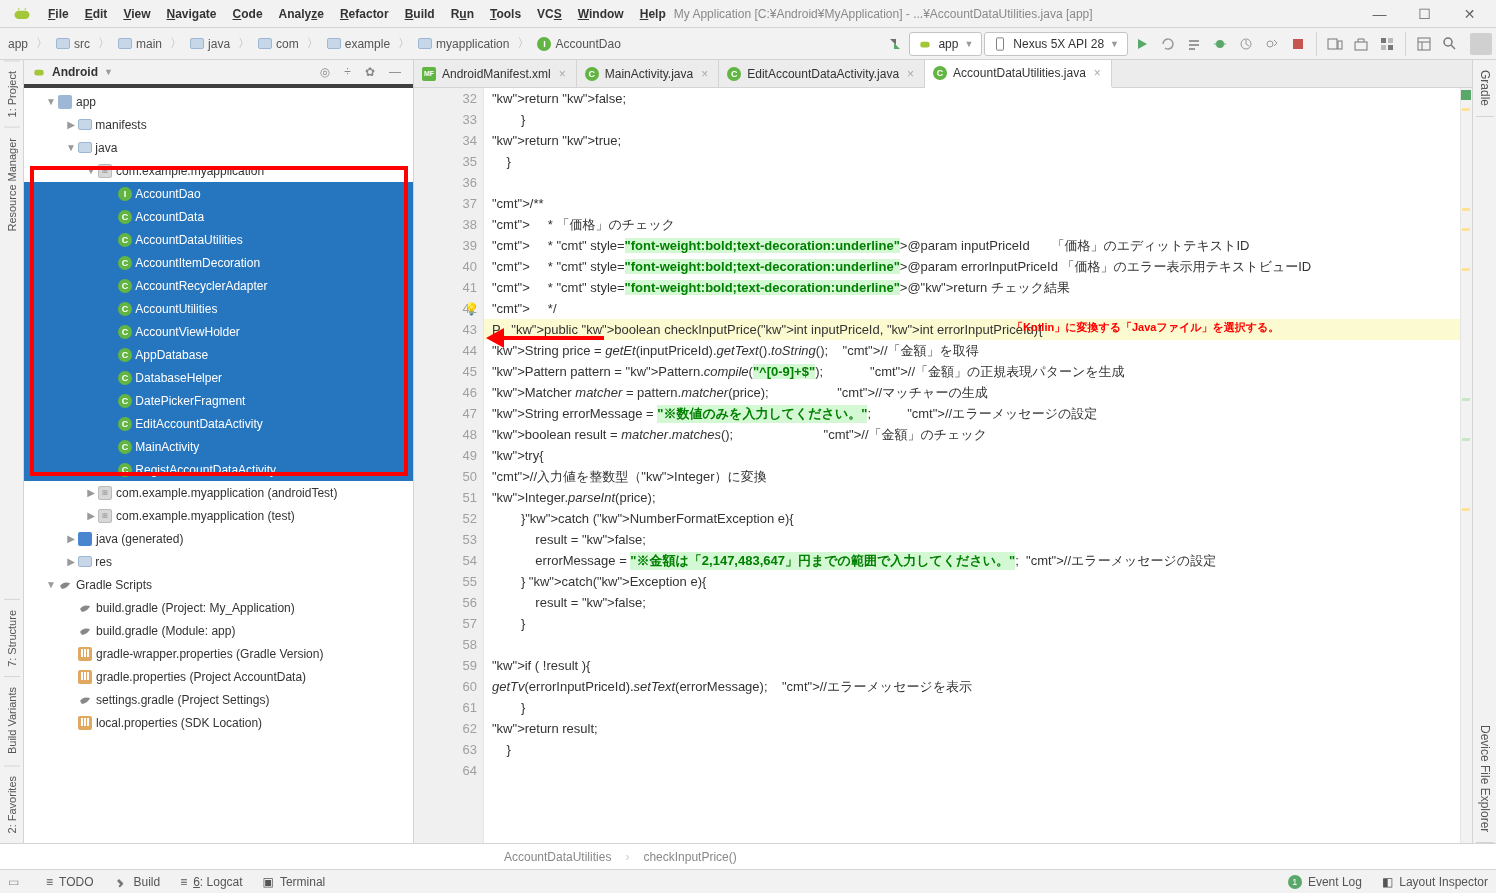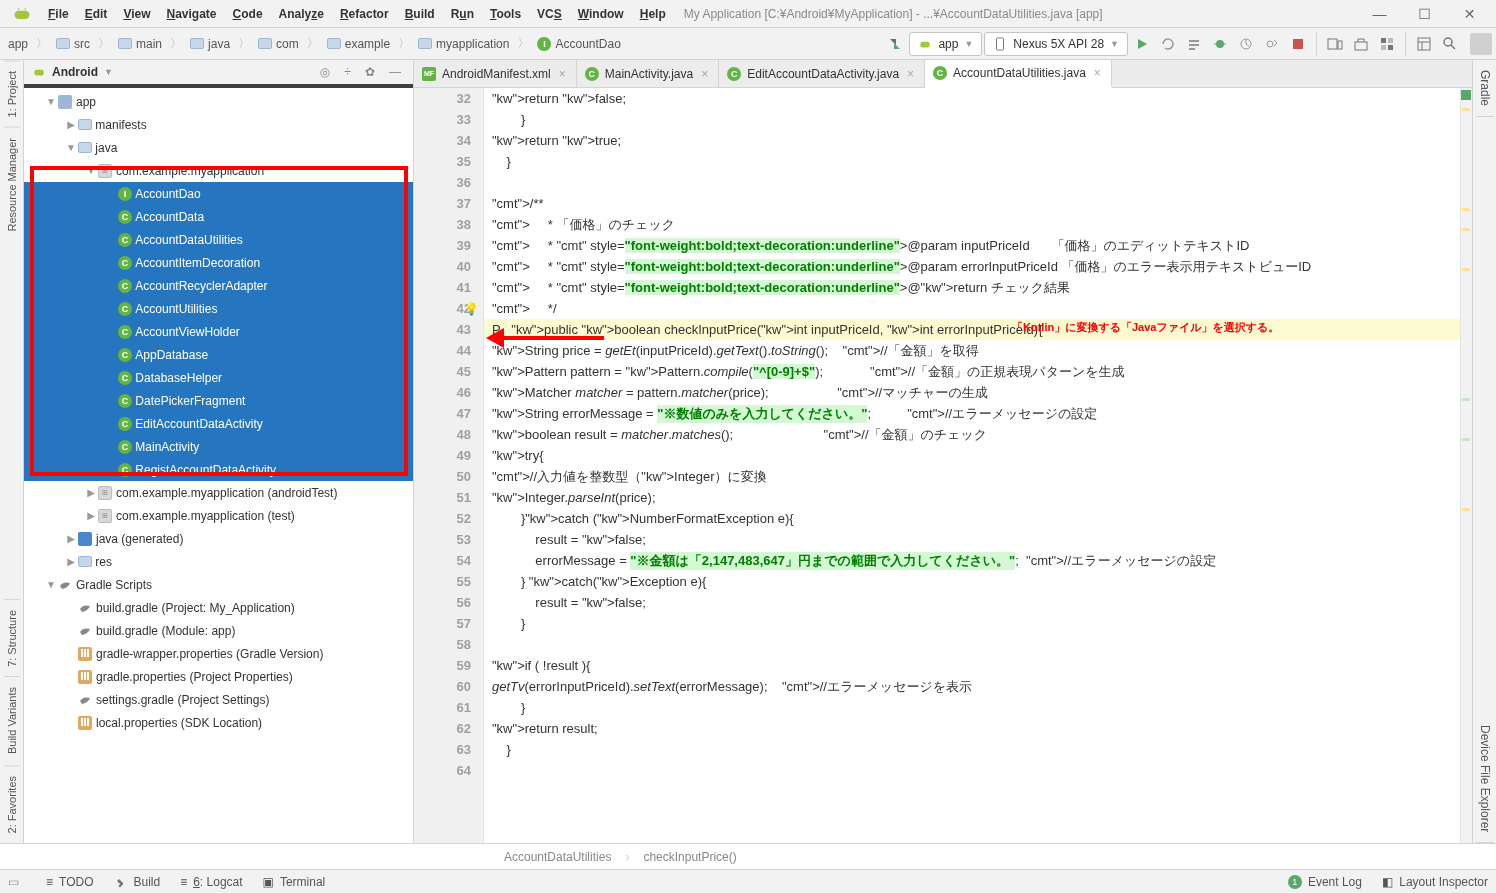--- a/index.html
+++ b/index.html
@@ -1,21 +1,21 @@
 <!DOCTYPE html>
 <html><head>
 <meta charset="utf-8">
 <style>
 * { box-sizing: border-box; margin: 0; padding: 0; font-family: "Segoe UI", Arial, sans-serif; }
 body { font-size: 12px; color: #333; background: #fff; overflow: hidden; width: 1496px; height: 893px; }
 .menubar { display: flex; align-items: center; height: 28px; border-bottom: 1px solid #d4d4d4; padding: 0 4px; background: #f2f2f2; }
 .menubar .logo { width: 20px; height: 20px; margin: 0 8px; }
 .menubar .menu-item { padding: 0 8px; cursor: default; font-weight: bold; }
 .menubar .menu-item u { text-decoration: underline; }
-.menubar .title { margin-left: 10px; color: #8a8a8a; flex: 1; white-space: nowrap; overflow: hidden; }
+.menubar .title { color: #8a8a8a; flex: 1; white-space: nowrap; overflow: hidden; }
 .menubar .win-btn { width: 45px; text-align: center; font-size: 14px; color: #666; }
 .navbar { display: flex; align-items: center; height: 32px; border-bottom: 1px solid #d4d4d4; padding: 0 4px; background: #f2f2f2; gap: 2px; }
 .bc { display: flex; align-items: center; gap: 2px; flex-wrap: nowrap; }
 .bc-item { display: inline-flex; align-items: center; padding: 2px 4px; color: #555; gap: 4px; }
 .bc-sep { color: #aaa; padding: 0 2px; }
 .folder-icon { width: 14px; height: 11px; background: #c8d7e8; border: 1px solid #9db7d4; border-radius: 2px; display: inline-block; }
 .class-icon { width: 14px; height: 14px; border-radius: 50%; background: #62b543; color: #fff; font-size: 9px; display: inline-flex; align-items: center; justify-content: center; font-weight: bold; }
 .iface-icon { width: 14px; height: 14px; border-radius: 50%; background: #62b543; color: #fff; font-size: 9px; display: inline-flex; align-items: center; justify-content: center; font-weight: bold; }
 .navbar .spacer { flex: 1; }
 .navbar .combo { border: 1px solid #c4c4c4; padding: 2px 8px; border-radius: 3px; background: #fff; display: flex; align-items: center; gap: 6px; height: 24px; }
@@ -48,21 +48,21 @@
 .java-icon { width: 14px; height: 14px; display: inline-block; background: #4a86cf; border-radius: 2px; margin-right: 4px; }
 .red-box { position: absolute; border: 4px solid #ff0000; pointer-events: none; z-index: 5; }
 .editor-pane { flex: 1; display: flex; flex-direction: column; position: relative; min-width: 0; }
 .tabs { display: flex; height: 28px; border-bottom: 1px solid #d4d4d4; background: #ececec; align-items: stretch; }
 .tab { display: flex; align-items: center; padding: 0 8px; gap: 6px; border-right: 1px solid #d4d4d4; background: #ececec; color: #333; }
 .tab.active { background: #fff; border-bottom: 2px solid #fff; margin-bottom: -1px; }
 .tab .close { color: #aaa; font-size: 12px; padding: 0 2px; }
 .mf-icon { width: 14px; height: 14px; background: #62b543; border-radius: 2px; display: inline-flex; align-items: center; justify-content: center; color: #fff; font-size: 7px; font-weight: bold; }
 .gutter-body { flex: 1; display: flex; overflow: hidden; font-family: Consolas, "Courier New", monospace; font-size: 13px; }
 .gutter { background: #f0f0f0; border-right: 1px solid #e4e4e4; width: 70px; }
-.gutter-row { height: 21px; display: flex; align-items: center; justify-content: flex-end; padding-right: 12px; color: #a0a0a0; position: relative; font-weight: bold; }
+.gutter-row { height: 21px; display: flex; align-items: center; justify-content: flex-end; padding-right: 6px; color: #a0a0a0; position: relative; }
 .bulb { position: absolute; left: 50px; color: #e6a800; font-size: 12px; }
 .code { flex: 1; overflow: auto; background: #fff; position: relative; }
 .code-row { height: 21px; white-space: pre; padding-left: 8px; display: flex; align-items: center; }
 .code-row.hl { background: #fcfad0; }
 .str { color: #008000; font-weight: bold; }
 .str.hl { background: #d4f7d4; }
 .fn { font-style: italic; }
 .error-stripe { width: 12px; background: #f2f2f2; border-left: 1px solid #e4e4e4; position: relative; }
 .error-stripe .mark { position: absolute; right: 2px; width: 8px; height: 3px; }
 .error-stripe .top-sq { position: absolute; top: 2px; right: 1px; width: 10px; height: 10px; background: #59a869; }
@@ -351,21 +351,21 @@
             <span class="rlabel">build.gradle <span class="dim">(Module: app)</span></span>
           </div>
           <div class="tree-row indent-2">
             <span class="arrow"></span>
             <span class="prop-icon"></span>
             <span class="rlabel">gradle-wrapper.properties <span class="dim">(Gradle Version)</span></span>
           </div>
           <div class="tree-row indent-2">
             <span class="arrow"></span>
             <span class="prop-icon"></span>
-            <span class="rlabel">gradle.properties <span class="dim">(Project Properties)</span></span>
+            <span class="rlabel">gradle.properties <span class="dim">(Project AccountData)</span></span>
           </div>
           <div class="tree-row indent-2">
             <span class="arrow"></span>
             <span class="gradle-icon">
               <svg width="14" height="14" viewBox="0 0 14 14">
                 <path d="M2 8 Q5 3 12 5 Q10 10 4 11 Z" fill="#888"></path>
               </svg>
             </span>
             <span class="rlabel">settings.gradle <span class="dim">(Project Settings)</span></span>
           </div>

